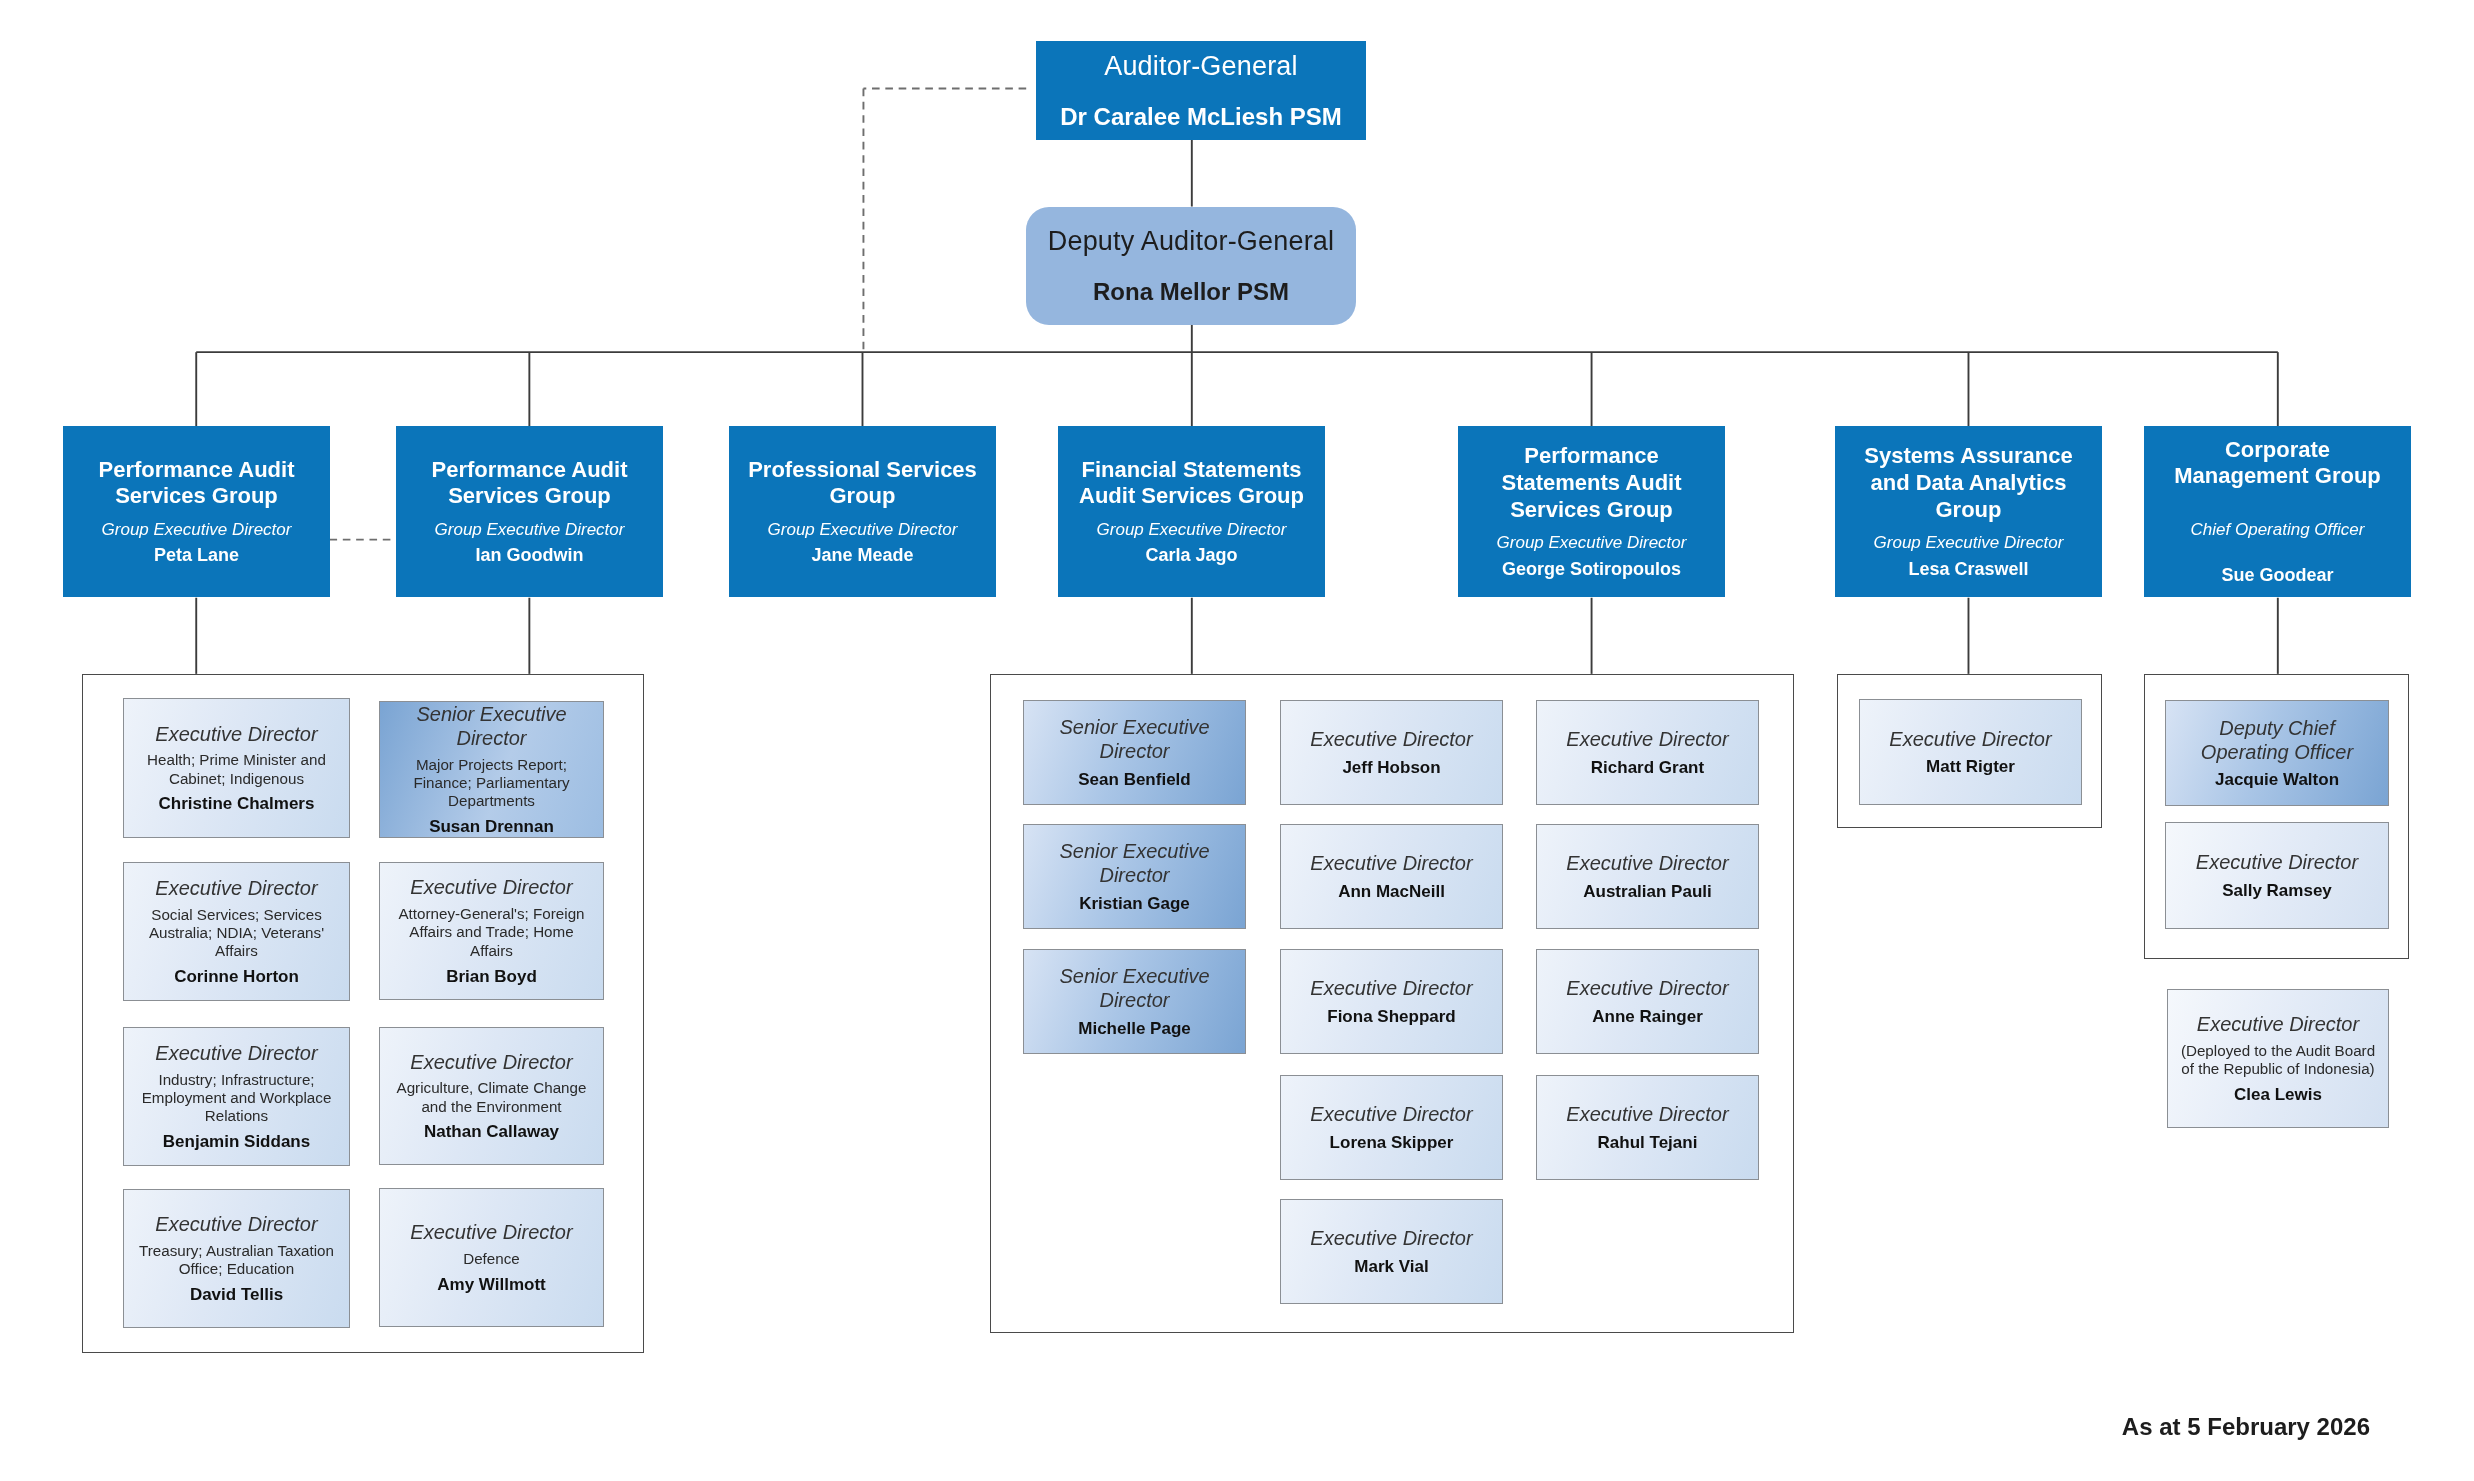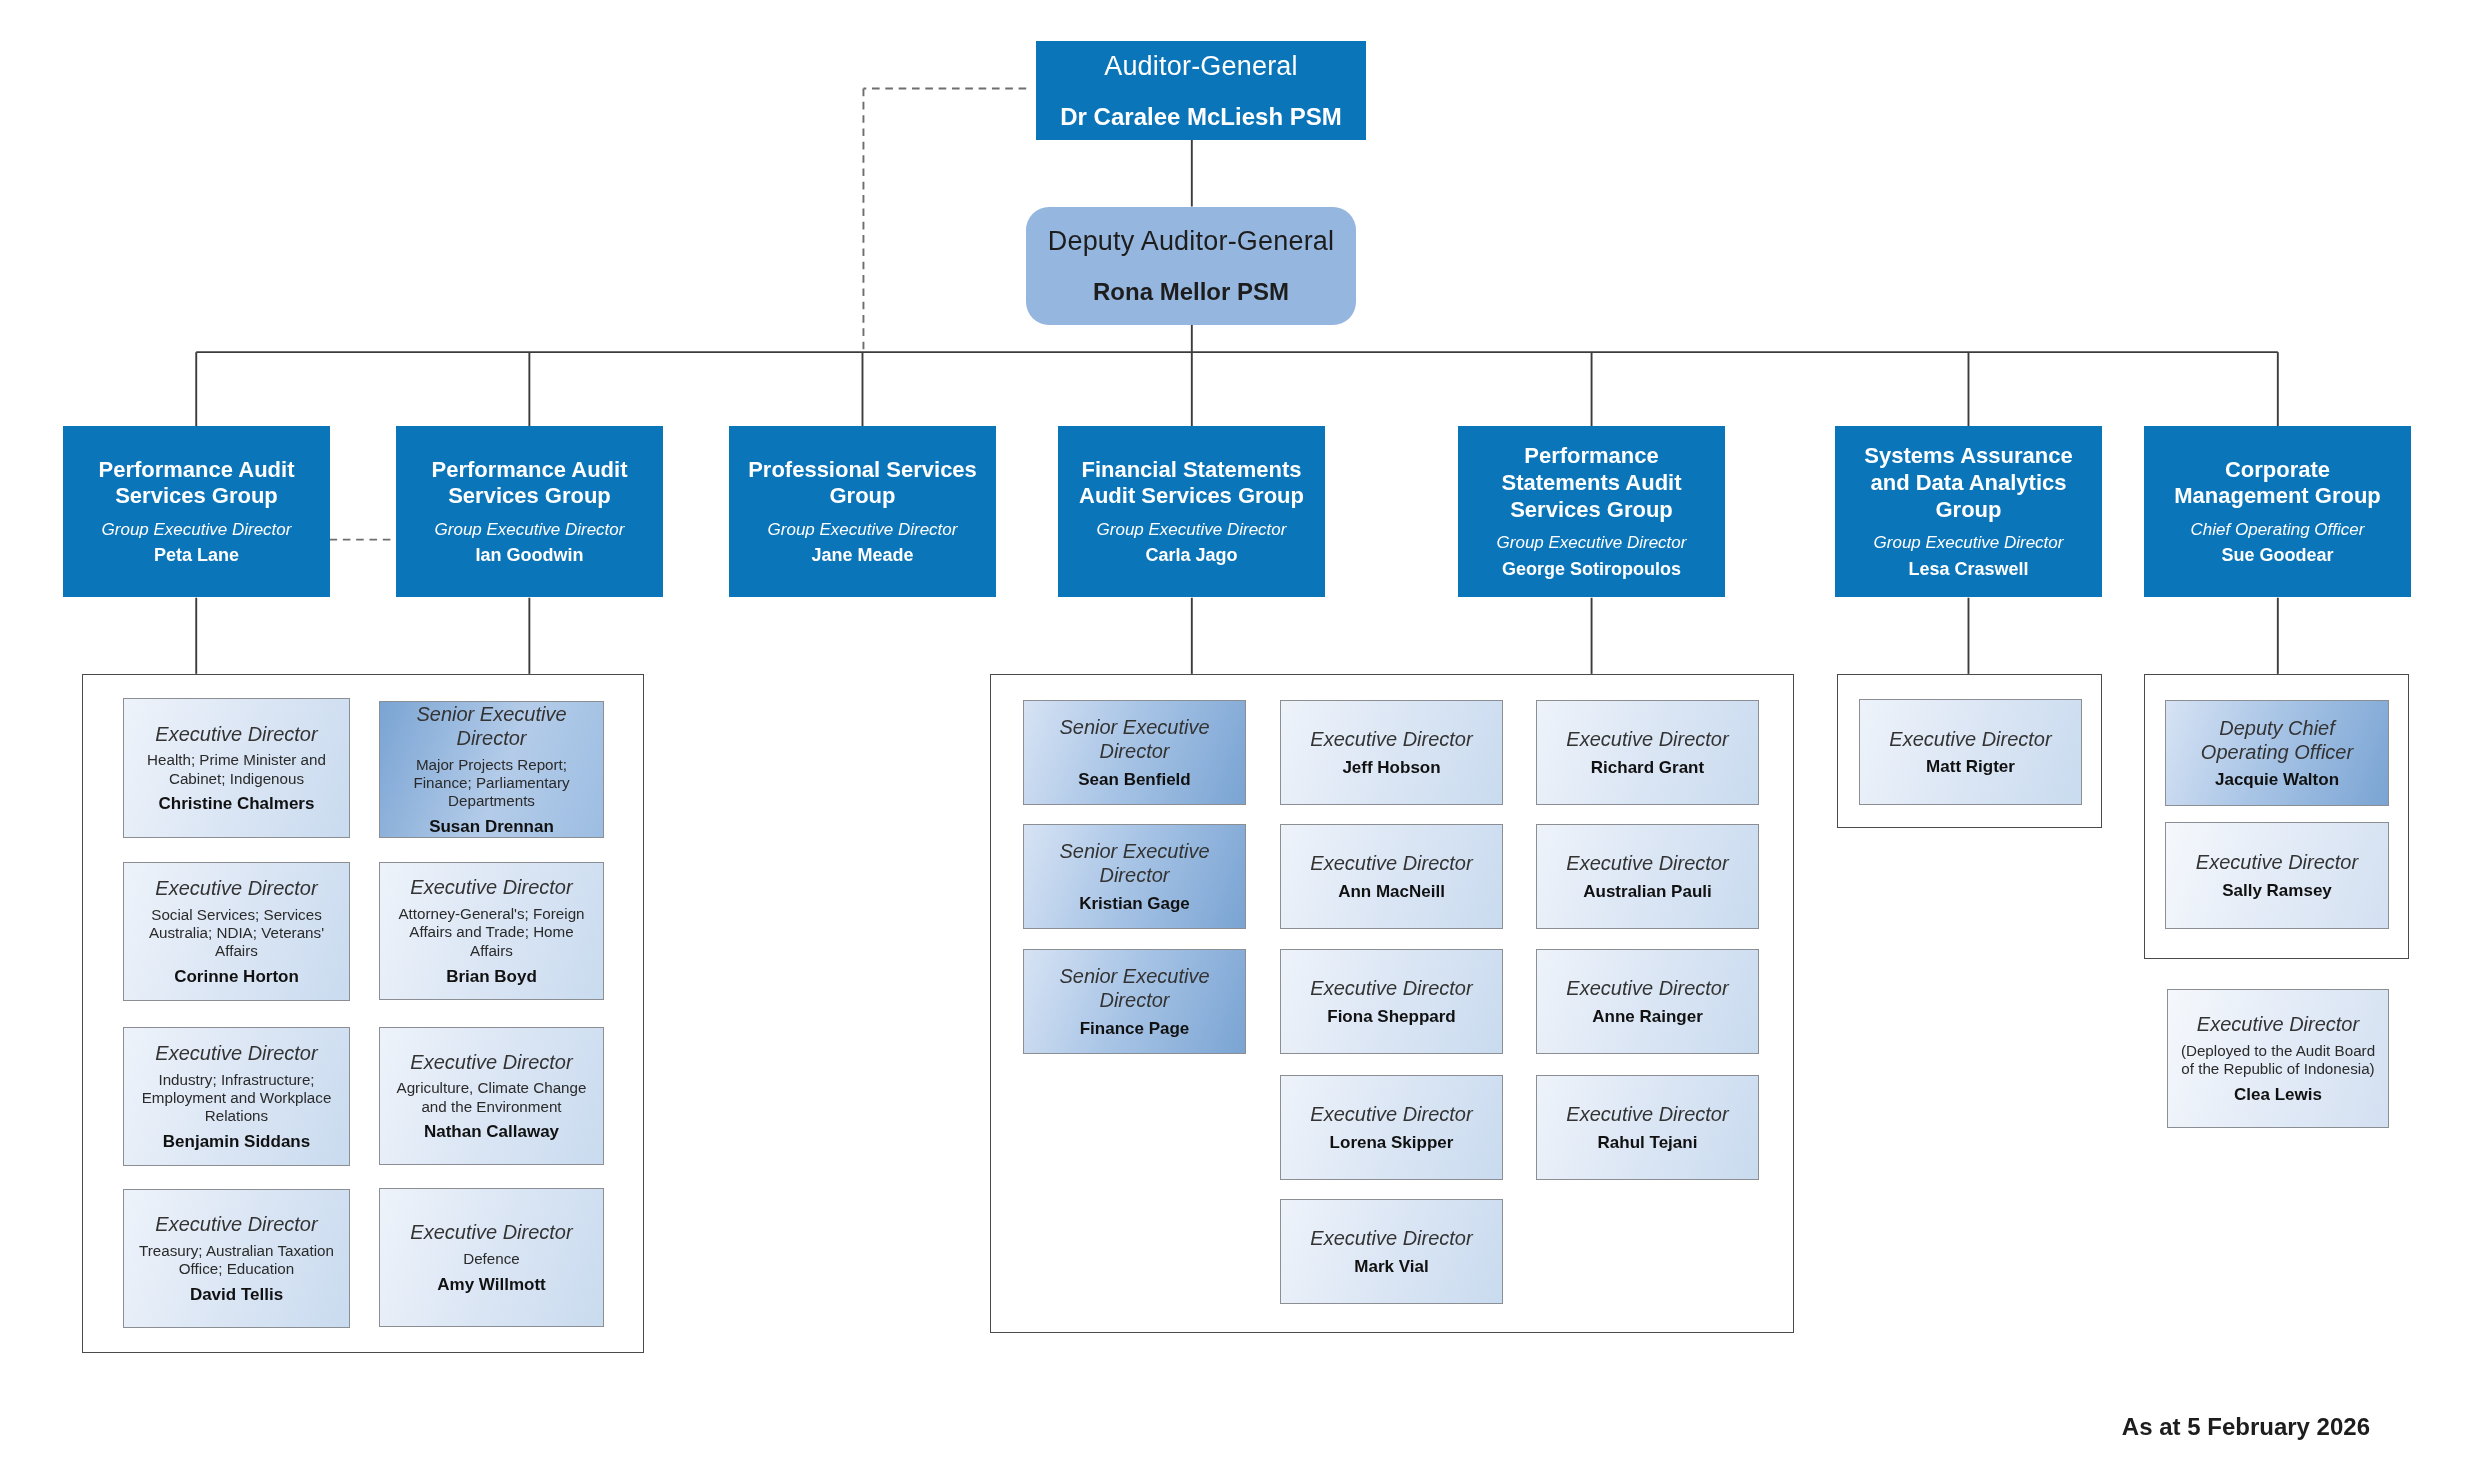--- a/index.html
+++ b/index.html
@@ -119,21 +119,21 @@
   <div class="abs group-box" style="left:1458px;top:426px;width:267px;height:171px;">
     <div class="g-title">Performance Statements Audit Services Group</div>
     <div class="g-role">Group Executive Director</div>
     <div class="g-name">George Sotiropoulos</div>
   </div>
   <div class="abs group-box" style="left:1835px;top:426px;width:267px;height:171px;">
     <div class="g-title">Systems Assurance and Data Analytics Group</div>
     <div class="g-role">Group Executive Director</div>
     <div class="g-name">Lesa Craswell</div>
   </div>
-  <div class="abs group-box" style="left:2144px;top:426px;width:267px;height:171px;">
+  <div class="abs group-box" style="left:2144px;top:426px;width:267px;height:171px;gap:20px;">
     <div class="g-title">Corporate Management Group</div>
     <div class="g-role">Chief Operating Officer</div>
     <div class="g-name">Sue Goodear</div>
   </div>
 
   <div class="abs holder" style="left:82px;top:674px;width:562px;height:679px;"></div>
 
   <div class="abs exec-box light" style="left:123px;top:698px;width:227px;height:140px;">
     <div class="e-role">Executive Director</div>
     <div class="e-portfolio">Health; Prime Minister and Cabinet; Indigenous</div>
@@ -181,21 +181,21 @@
   <div class="abs exec-box senior" style="left:1023px;top:700px;width:223px;height:105px;">
     <div class="e-role">Senior Executive Director</div>
     <div class="e-name">Sean Benfield</div>
   </div>
   <div class="abs exec-box senior" style="left:1023px;top:824px;width:223px;height:105px;">
     <div class="e-role">Senior Executive Director</div>
     <div class="e-name">Kristian Gage</div>
   </div>
   <div class="abs exec-box senior" style="left:1023px;top:949px;width:223px;height:105px;">
     <div class="e-role">Senior Executive Director</div>
-    <div class="e-name">Finance Page</div>
+    <div class="e-name">Michelle Page</div>
   </div>
 
   <div class="abs exec-box light" style="left:1280px;top:700px;width:223px;height:105px;">
     <div class="e-role">Executive Director</div>
     <div class="e-name">Jeff Hobson</div>
   </div>
   <div class="abs exec-box light" style="left:1280px;top:824px;width:223px;height:105px;">
     <div class="e-role">Executive Director</div>
     <div class="e-name">Ann MacNeill</div>
   </div>

